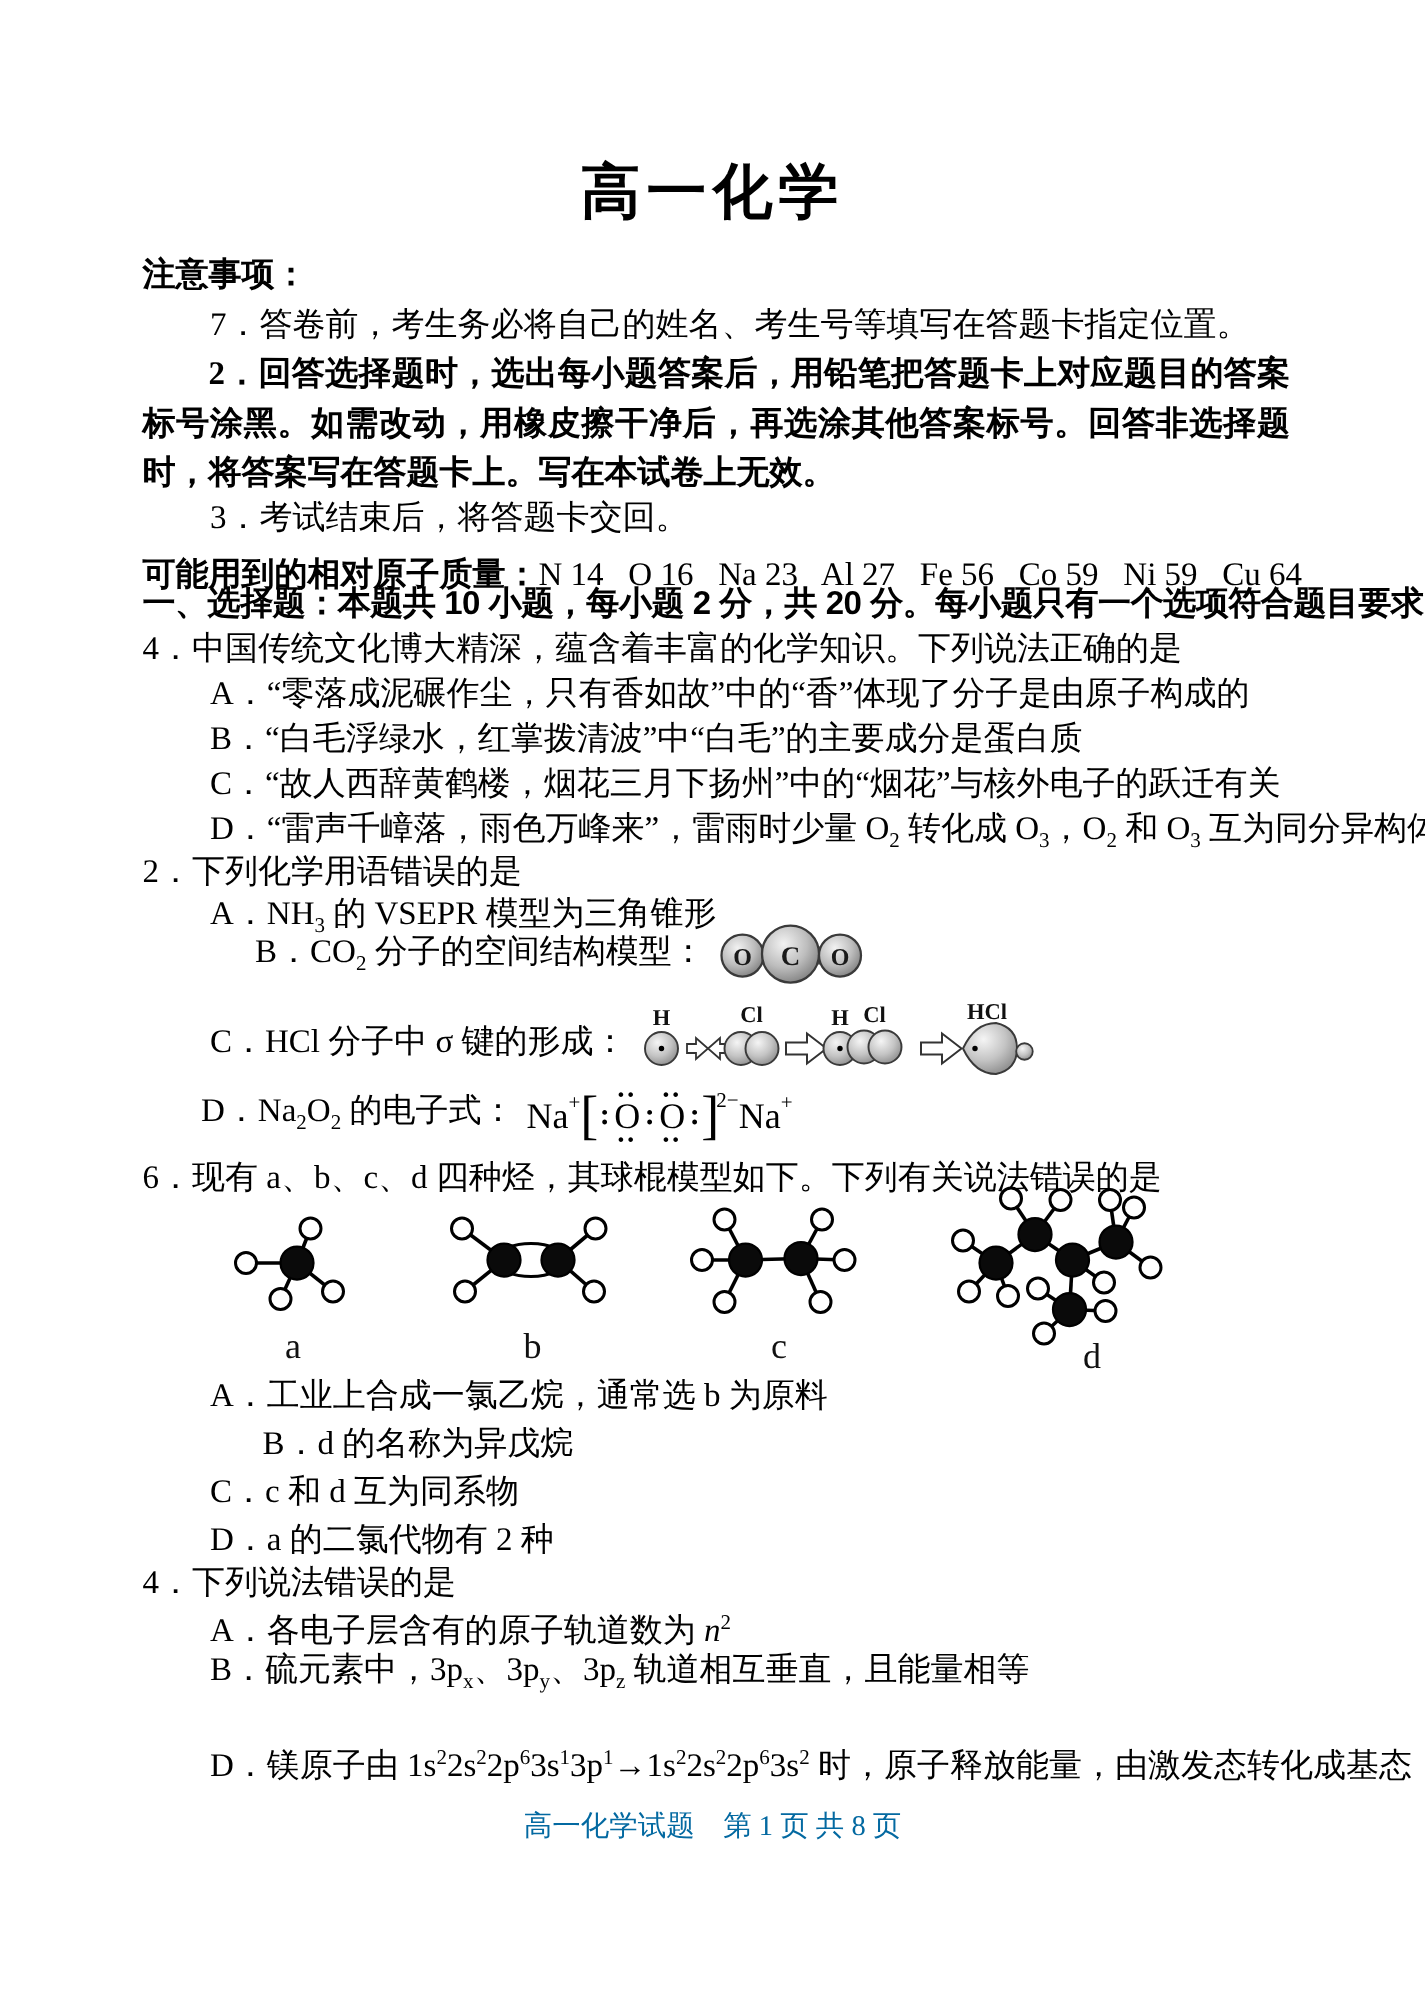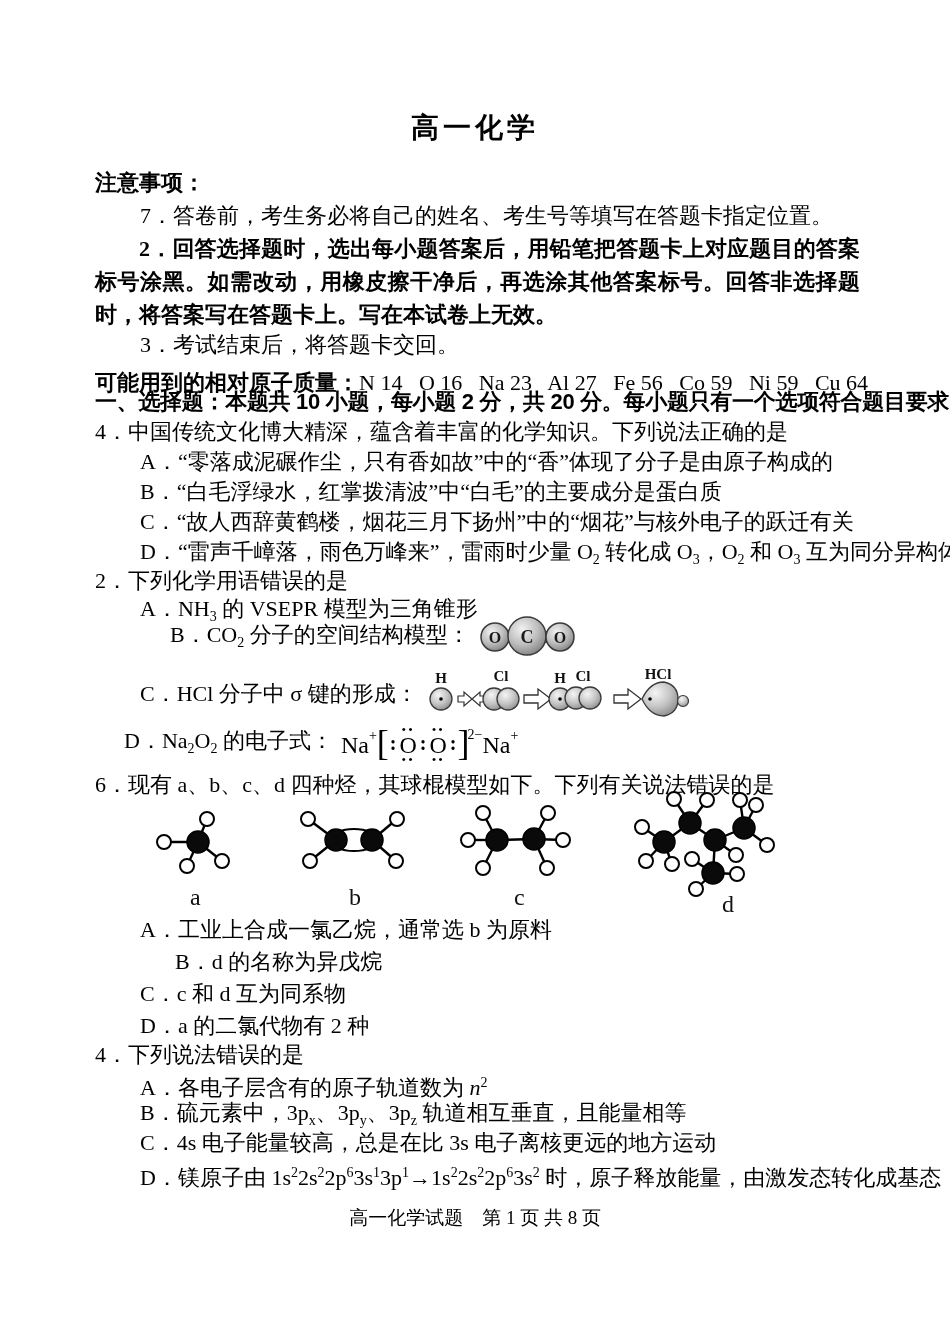--- a/index.html
+++ b/index.html
@@ -1,36 +1,36 @@
 <!DOCTYPE html>
 <html><head>
 <meta charset="utf-8">
 <style>
   html,body{margin:0;padding:0;background:#ffffff;}
   .page{position:relative;width:950px;height:1343px;background:#ffffff;color:#000;
         font-family:"Liberation Serif","DejaVu Serif",serif;font-size:22px;overflow:hidden;}
   .abs{position:absolute;white-space:nowrap;line-height:30px;}
   .sans{font-family:"Liberation Sans","DejaVu Sans",sans-serif;font-weight:bold;}
-  .title{left:0;top:104px;width:100%;text-align:center;font-size:28px;letter-spacing:4px;line-height:48px;}
+  .title{left:0;top:104px;width:100%;text-align:center;font-size:40px;letter-spacing:4px;line-height:48px;}
   .wrap{white-space:normal;text-indent:2em;text-align:justify;line-height:33px;font-weight:bold;}
   sub{font-size:14px;}
   sup{font-size:14px;}
   .optrow{display:flex;align-items:center;gap:8px;}
   
   .lewis{display:inline-flex;align-items:center;font-size:24px;line-height:1;}
   .lew-br{font-size:36px;line-height:1;position:relative;top:-2px;}
   .lew-col{font-weight:bold;font-size:20px;margin:0 1px;position:relative;top:-2px;}
   .lew-o{position:relative;display:inline-block;padding:0 2px;}
   .lew-o .dt,.lew-o .db{position:absolute;left:50%;transform:translateX(-50%);
         font-size:13px;letter-spacing:2px;line-height:1;}
   .lew-o .dt{top:-10px;}
   .lew-o .db{bottom:-9px;}
   .lew-charge{font-size:14px;position:relative;top:-10px;margin-left:-2px;}
   .lew-na sup{font-size:14px;position:relative;top:-4px;}
-  .footer{left:0;top:1203px;width:100%;text-align:center;font-size:19px;color:#000000;}
+  .footer{left:0;top:1203px;width:100%;text-align:center;font-size:19px;color:#0369a1;}
   svg text{font-family:"Liberation Serif","DejaVu Serif",serif;}
 </style>
 </head>
 <body>
 
 <div class="page">
 
   <div class="abs title sans">高一化学</div>
 
   <div class="abs sans" style="left:95px;top:168px;">注意事项：</div>
@@ -105,21 +105,21 @@
 
       <path d="M188,32 h14 v-6 l13,10 -13,10 v-6 h-14 z" fill="#fff" stroke="#333" stroke-width="1.3"></path>
 
       <text x="232" y="16" font-size="15" font-weight="bold" fill="#111" text-anchor="middle">HCl</text>
       <path d="M216,36 Q224,19 238,19 Q252,22 252,36 Q252,50 238,53 Q224,53 216,36 Z" fill="url(#sg2)" stroke="#3a3a3a" stroke-width="1.3"></path>
       <circle cx="224" cy="36" r="1.8" fill="#000"></circle>
       <circle cx="257" cy="38" r="5.5" fill="url(#sg2)" stroke="#3a3a3a" stroke-width="1.2"></circle>
     </svg>
   </div>
 
-  <div class="abs optrow" style="left:124px;top:722px;height:46px;">
+  <div class="abs optrow" style="left:134px;top:722px;height:46px;">
     <span>D．Na<sub>2</sub>O<sub>2</sub> 的电子式：</span>
     <span class="lewis">
       <span class="lew-na"><span>Na</span><sup>+</sup></span>
       <span class="lew-br">[</span>
       <span class="lew-col">:</span>
       <span class="lew-o"><span class="dt">••</span><span class="db">••</span><span>O</span></span>
       <span class="lew-col">:</span>
       <span class="lew-o"><span class="dt">••</span><span class="db">••</span><span>O</span></span>
       <span class="lew-col">:</span>
       <span class="lew-br">]</span>
@@ -231,18 +231,17 @@
   </svg>
 
   <div class="abs" style="left:140px;top:915px;">A．工业上合成一氯乙烷，通常选 b 为原料</div>
   <div class="abs" style="left:140px;top:947px;margin-left:35px;">B．d 的名称为异戊烷</div>
   <div class="abs" style="left:140px;top:979px;">C．c 和 d 互为同系物</div>
   <div class="abs" style="left:140px;top:1011px;">D．a 的二氯代物有 2 种</div>
 
   <div class="abs" style="left:95px;top:1040px;">4．下列说法错误的是</div>
   <div class="abs" style="left:140px;top:1068px;">A．各电子层含有的原子轨道数为 <i>n</i><sup>2</sup></div>
   <div class="abs" style="left:140px;top:1098px;">B．硫元素中，3p<sub>x</sub>、3p<sub>y</sub>、3p<sub>z</sub> 轨道相互垂直，且能量相等</div>
-  <div class="abs" style="left:140px;top:1128px;">C．4s 电子能量较高，总是在比 3s 电子离核更远的地方运动</div>
   <div class="abs" style="left:140px;top:1158px;">D．镁原子由 1s<sup>2</sup>2s<sup>2</sup>2p<sup>6</sup>3s<sup>1</sup>3p<sup>1</sup>→1s<sup>2</sup>2s<sup>2</sup>2p<sup>6</sup>3s<sup>2</sup> 时，原子释放能量，由激发态转化成基态</div>
 
   <div class="abs footer">高一化学试题　第 1 页 共 8 页</div>
 
 </div>
 
 </body></html>

